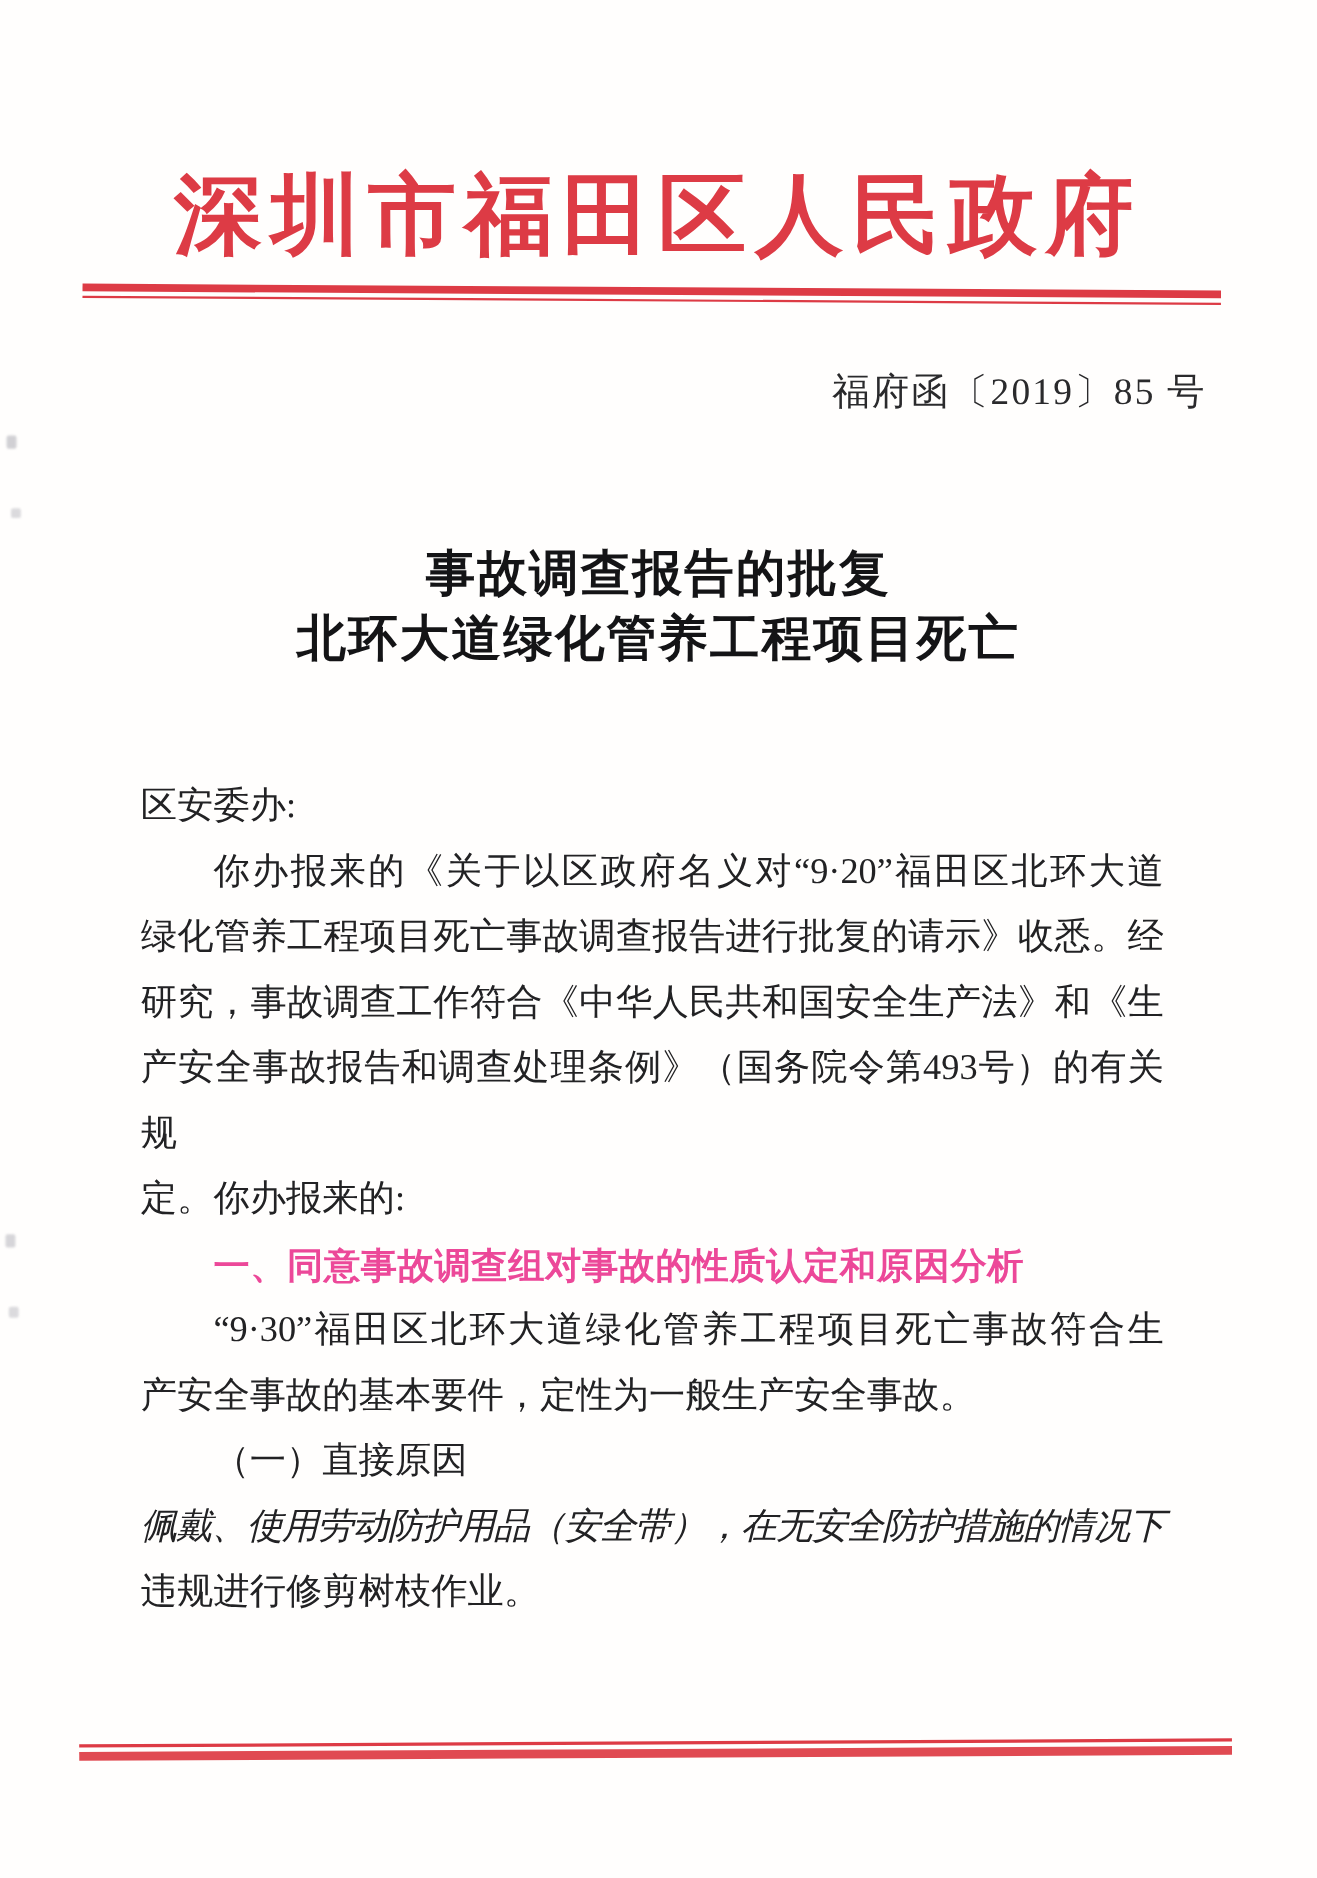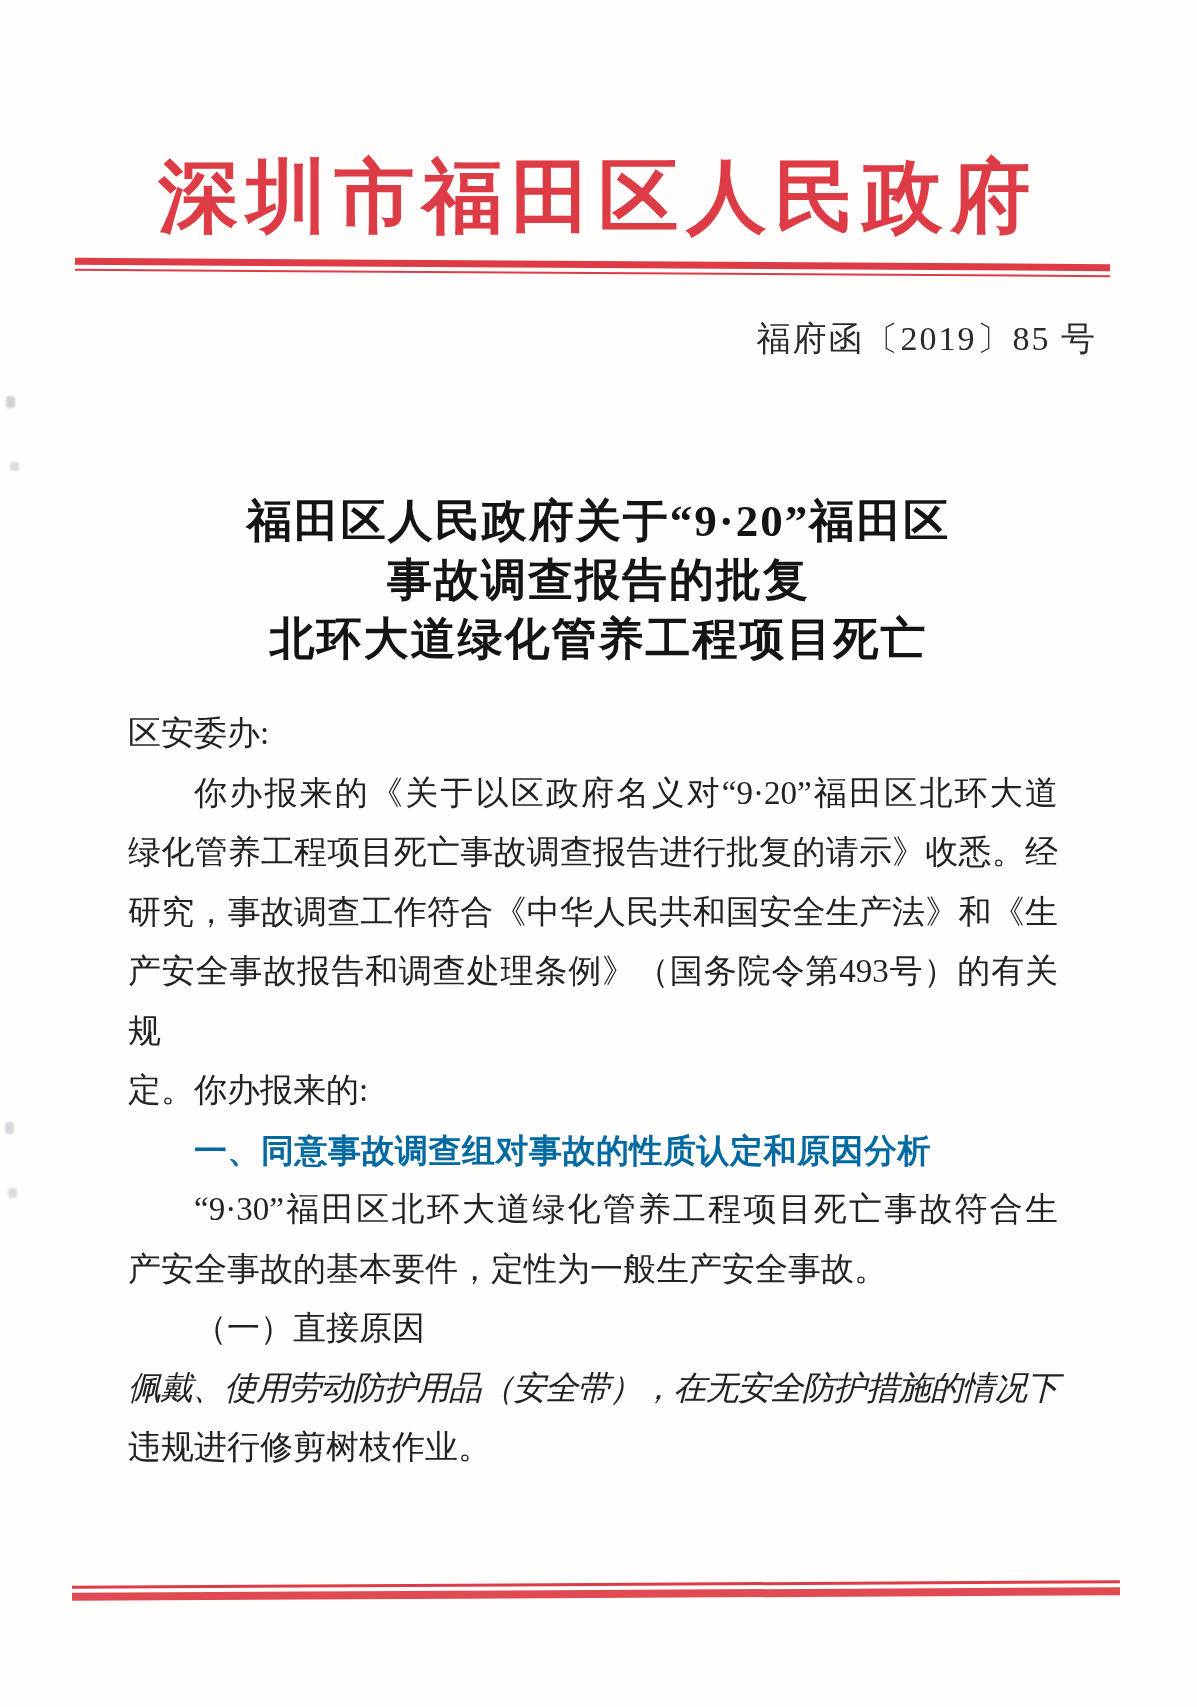--- a/index.html
+++ b/index.html
@@ -33,21 +33,21 @@
     left: 75px;
     top: 261px;
     width: 1035px;
     transform: rotate(0.35deg);
   }
   .rule-head .bar-thick { height: 7px; background: #dd3b45; }
   .rule-head .bar-thin  { height: 2px; background: #dd3b45; margin-top: 4px; }
 
   .docnum {
     position: absolute;
-    top: 316px;
+    top: 333px;
     right: 100px;
     font-size: 34px;
     letter-spacing: 2px;
     color: #2a2a2c;
     white-space: nowrap;
   }
 
   
   .title {
     position: absolute;
@@ -72,21 +72,21 @@
     line-height: 59.5px;
     color: #222224;
   }
   .line { display: block; white-space: nowrap; }
   .full { white-space: normal; text-align: justify; text-align-last: justify; }
   .indent { text-indent: 66px; }
   .tight { letter-spacing: -1.3px; font-style: italic; }
   .head-bold {
     font-family: "Liberation Sans", "DejaVu Sans", sans-serif;
     font-weight: 700;
-    color: #0369a1;
+    color: #ec4899;
     letter-spacing: 0.5px;
   }
 
   
   .rule-foot {
     position: absolute;
     left: 72px;
     top: 1583px;
     width: 1048px;
     transform: rotate(-0.3deg);
@@ -117,21 +117,20 @@
   <div class="agency">深圳市福田区人民政府</div>
 
   <div class="rule-head">
     <div class="bar-thick"></div>
     <div class="bar-thin"></div>
   </div>
 
   <div class="docnum">福府函〔2019〕85 号</div>
 
   <div class="title">
-    <div class="title-line">福田区人民政府关于“9·20”福田区</div>
     <div class="title-line">事故调查报告的批复</div>
     <div class="title-line">北环大道绿化管养工程项目死亡</div>
   </div>
 
   <div class="body-block">
     <div class="line">区安委办:</div>
     <div class="line indent full">你办报来的《关于以区政府名义对“9·20”福田区北环大道</div>
     <div class="line full">绿化管养工程项目死亡事故调查报告进行批复的请示》收悉。经</div>
     <div class="line full">研究，事故调查工作符合《中华人民共和国安全生产法》和《生</div>
     <div class="line full">产安全事故报告和调查处理条例》（国务院令第493号）的有关规</div>

